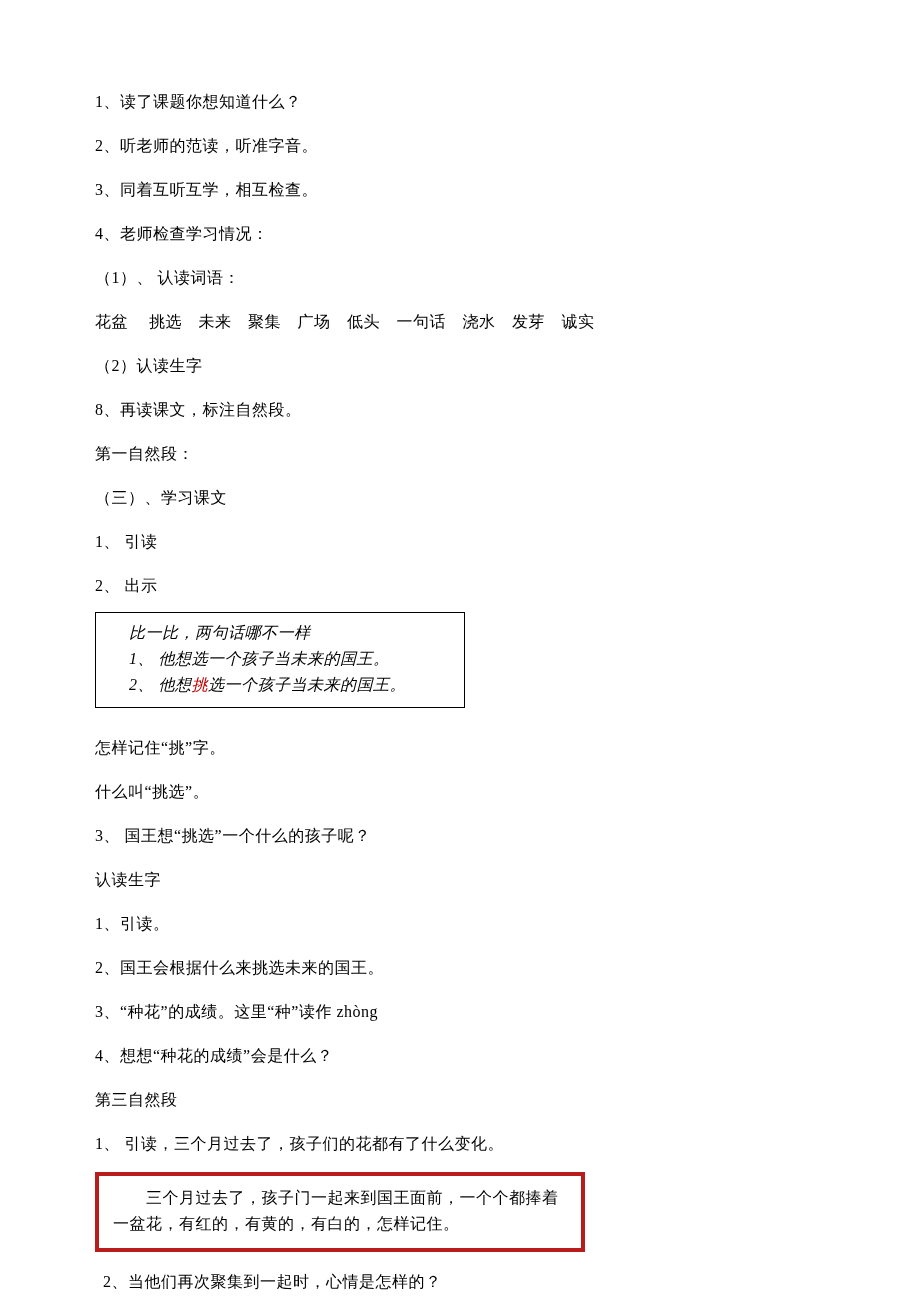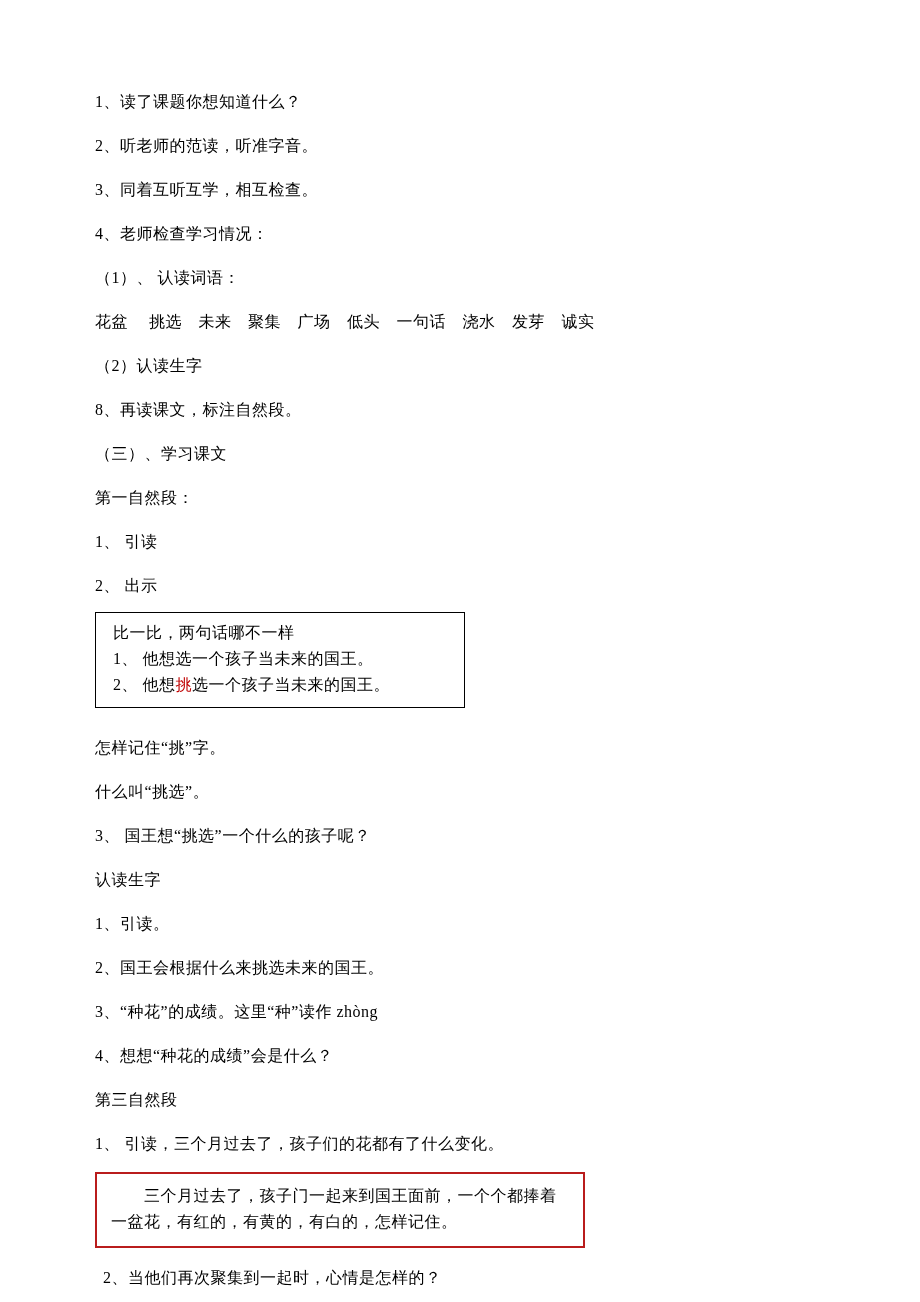--- a/index.html
+++ b/index.html
@@ -16,32 +16,33 @@
     min-height: 1302px;
     padding: 90px 95px 60px 95px;
     box-sizing: border-box;
   }
   .line {
     margin-bottom: 20px;
     letter-spacing: 0.5px;
   }
   .box {
     border: 1px solid #000000;
-    padding: 8px 14px 8px 8px;
+    padding: 8px 14px 8px 24px;
     margin-top: -6px;
     margin-bottom: 28px;
     width: 370px;
     box-sizing: border-box;
+    font-style: italic;
   }
   .box .bline {
     margin-bottom: 2px;
     letter-spacing: 0.5px;
   }
   .box2 {
-    border: 2px solid #b91c1c;
+    border: 4px solid #b91c1c;
     padding: 10px 14px 10px 14px;
     margin-top: -4px;
     margin-bottom: 18px;
     width: 490px;
     box-sizing: border-box;
   }
   .box2 .bline {
     margin-bottom: 2px;
     letter-spacing: 0.5px;
   }
@@ -58,22 +59,22 @@
 <div class="page">
 
   <div class="line">1、读了课题你想知道什么？</div>
   <div class="line">2、听老师的范读，听准字音。</div>
   <div class="line">3、同着互听互学，相互检查。</div>
   <div class="line">4、老师检查学习情况：</div>
   <div class="line">（1）、 认读词语：</div>
   <div class="line">花盆　 挑选　未来　聚集　广场　低头　一句话　浇水　发芽　诚实</div>
   <div class="line">（2）认读生字</div>
   <div class="line">8、再读课文，标注自然段。</div>
+  <div class="line">第一自然段：</div>
   <div class="line">（三）、学习课文</div>
-  <div class="line">第一自然段：</div>
   <div class="line">1、 引读</div>
   <div class="line">2、 出示</div>
 
   <div class="box">
     <div class="bline">&nbsp;&nbsp;<span>比一比，两句话哪不一样</span></div>
     <div class="bline">&nbsp;&nbsp;<span>1、 他想选一个孩子当未来的国王。</span></div>
     <div class="bline">&nbsp;&nbsp;<span>2、 他想</span><span class="highlight">挑</span><span>选一个孩子当未来的国王。</span></div>
   </div>
 
   <div class="line">怎样记住“挑”字。</div>

